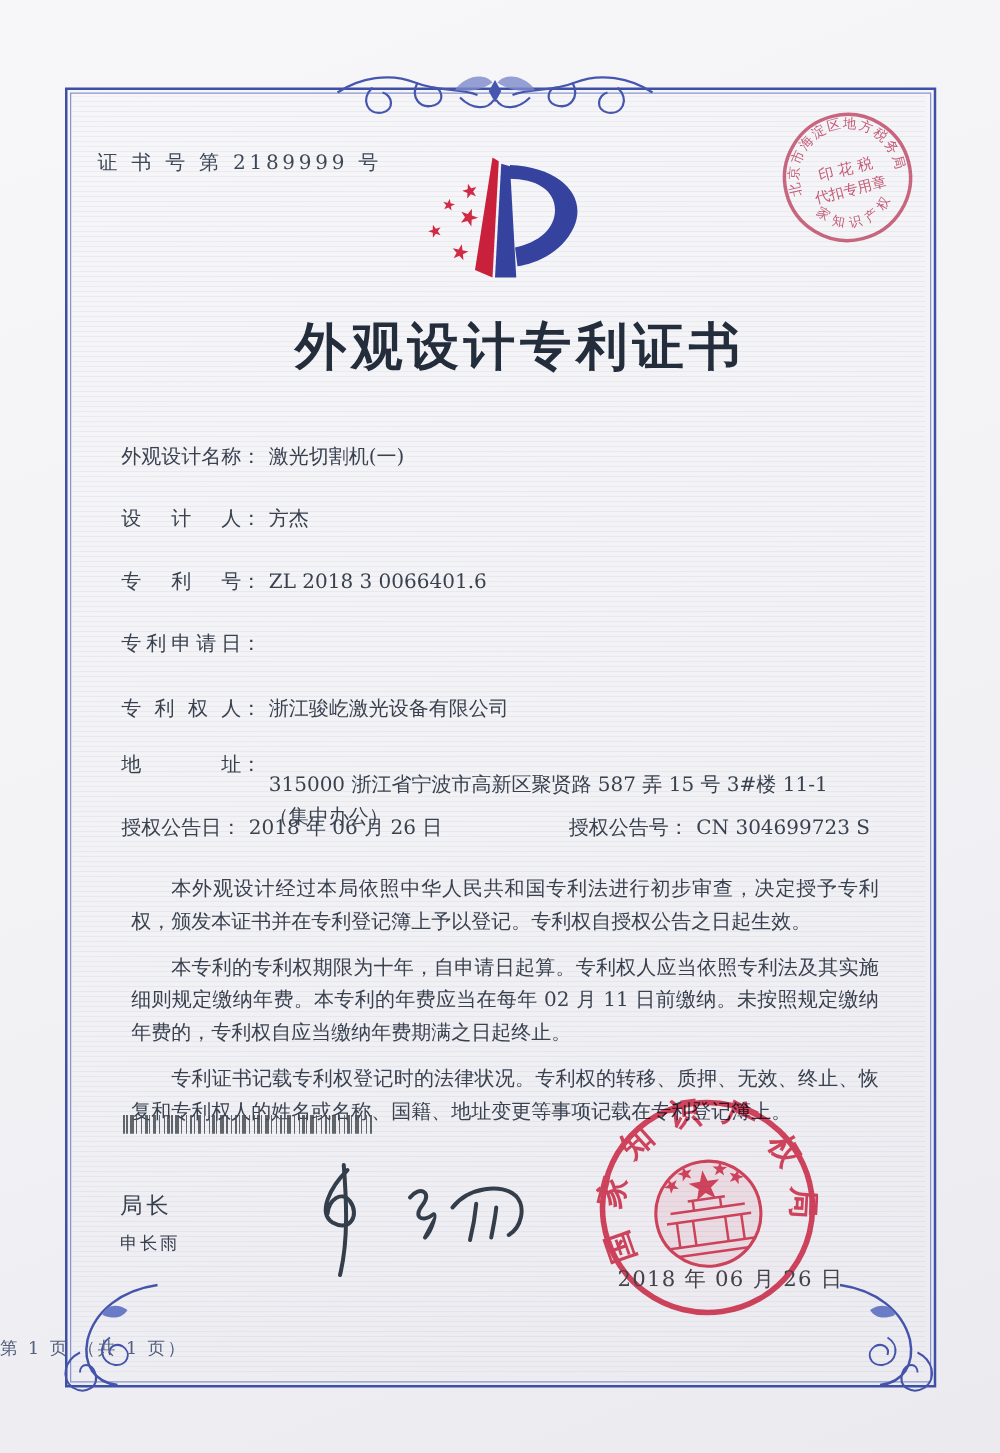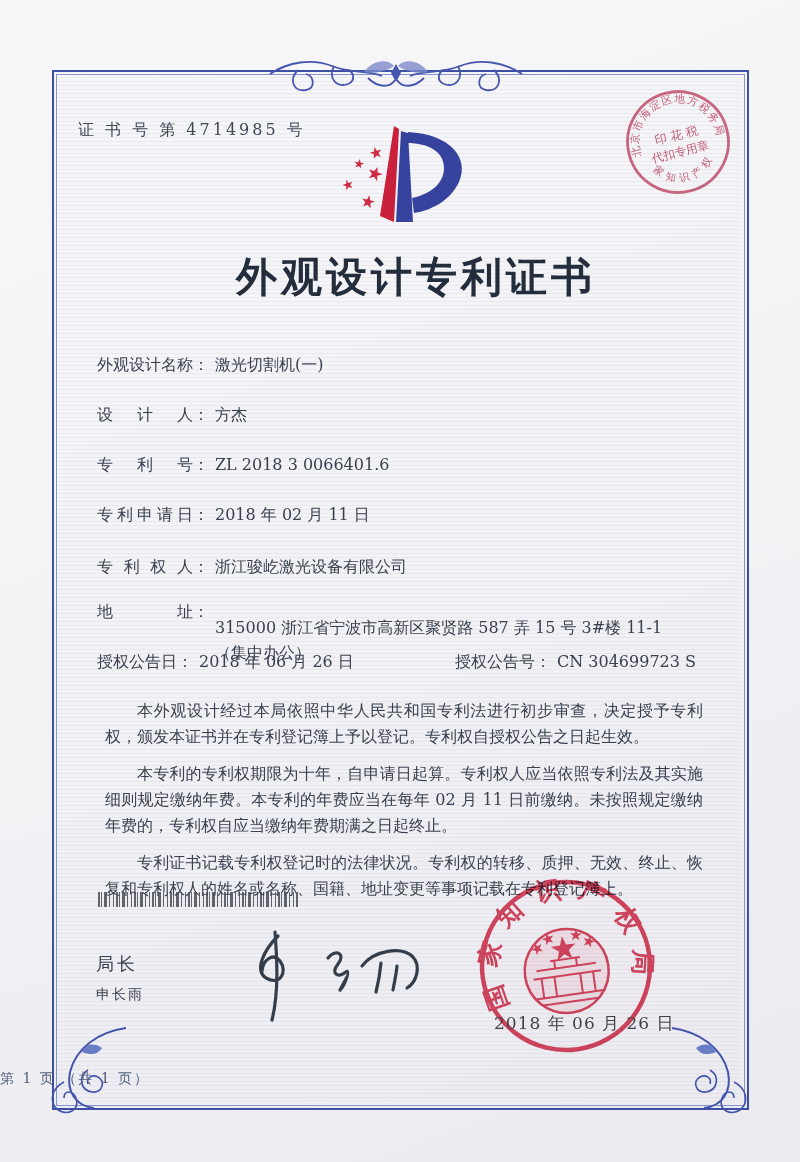--- a/index.html
+++ b/index.html
@@ -82,21 +82,21 @@
     <g transform="translate(96,0) scale(-1,1)">
       <g stroke="#4454ab" fill="none">
         <path d="M90,8 C62,12 40,28 34,52 C30,72 40,86 58,88" stroke-width="2"></path>
         <path d="M52,50 C42,56 44,70 56,72 C66,73 70,62 62,57 C56,54 50,58 52,64" stroke-width="1.6"></path>
         <path d="M28,62 C16,68 12,82 22,90 C32,96 44,90 40,78 C37,70 28,70 28,78" stroke-width="1.6"></path>
       </g>
       <path d="M66,28 C58,22 48,24 46,32 C56,36 62,34 66,28 Z" fill="#6b7cc6"></path>
     </g>
   </svg>
 
-  <div class="cert-no">证 书 号 第 4714985 号</div>
+  <div class="cert-no">证 书 号 第 2189999 号</div>
 
   <svg style="position:absolute;left:328px;top:112px" width="152" height="126" viewBox="0 0 152 126" xmlns="http://www.w3.org/2000/svg">
     <defs>
       <path id="lstar" d="M0,-10 L2.35,-3.24 L9.51,-3.09 L3.8,1.24 L5.88,8.09 L0,4 L-5.88,8.09 L-3.8,1.24 L-9.51,-3.09 L-2.35,-3.24 Z"></path>
     </defs>
     <g fill="#cf2b44">
       <use href="#lstar" transform="translate(48,41) scale(0.62) rotate(-15)"></use>
       <use href="#lstar" transform="translate(31,52) scale(0.5) rotate(10)"></use>
       <use href="#lstar" transform="translate(47,62) scale(0.75) rotate(20)"></use>
       <use href="#lstar" transform="translate(20,73) scale(0.55) rotate(-18)"></use>
@@ -144,21 +144,20 @@
         <span class="jtext">专 利 号</span>
         <span>：</span>
       </span>
     <span class="fvalue">ZL 2018 3 0066401.6</span>
   </div>
   <div class="frow" style="top:502px">
     <span class="flabel">
         <span class="jtext">专利申请日</span>
         <span>：</span>
       </span>
-    <span class="fvalue">2018 年 02 月 11 日</span>
   </div>
   <div class="frow" style="top:554px">
     <span class="flabel">
         <span class="jtext">专 利 权 人</span>
         <span>：</span>
       </span>
     <span class="fvalue">浙江骏屹激光设备有限公司</span>
   </div>
   <div class="frow addr" style="top:599px">
     <span class="flabel">

